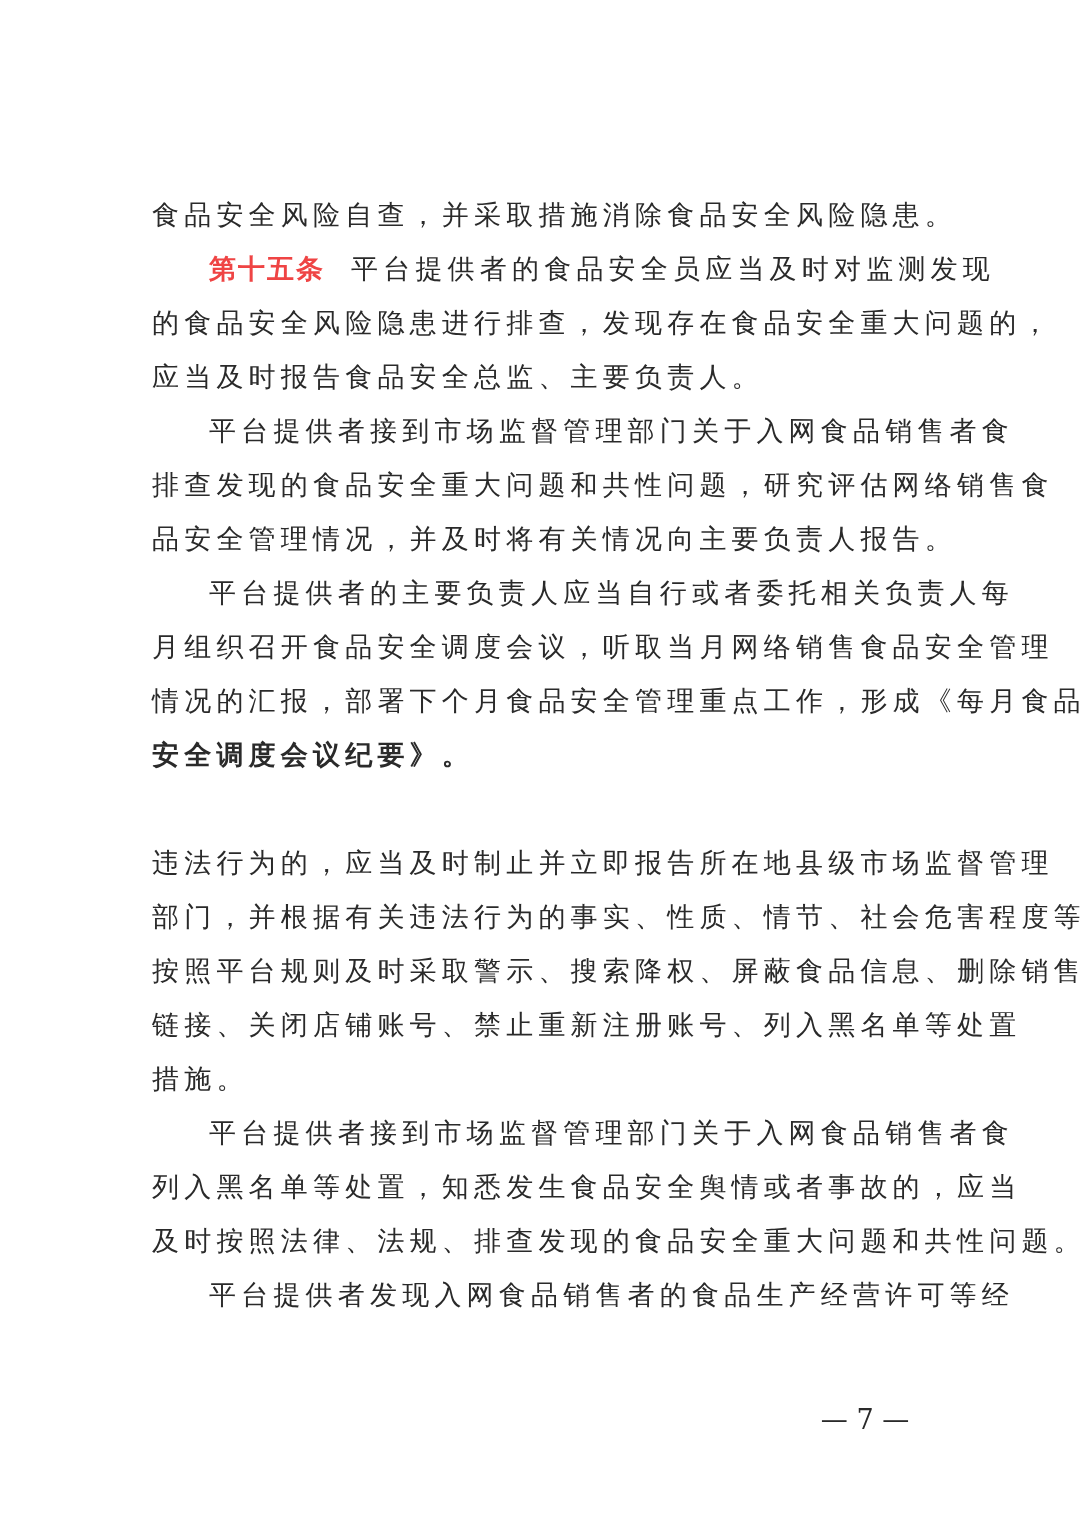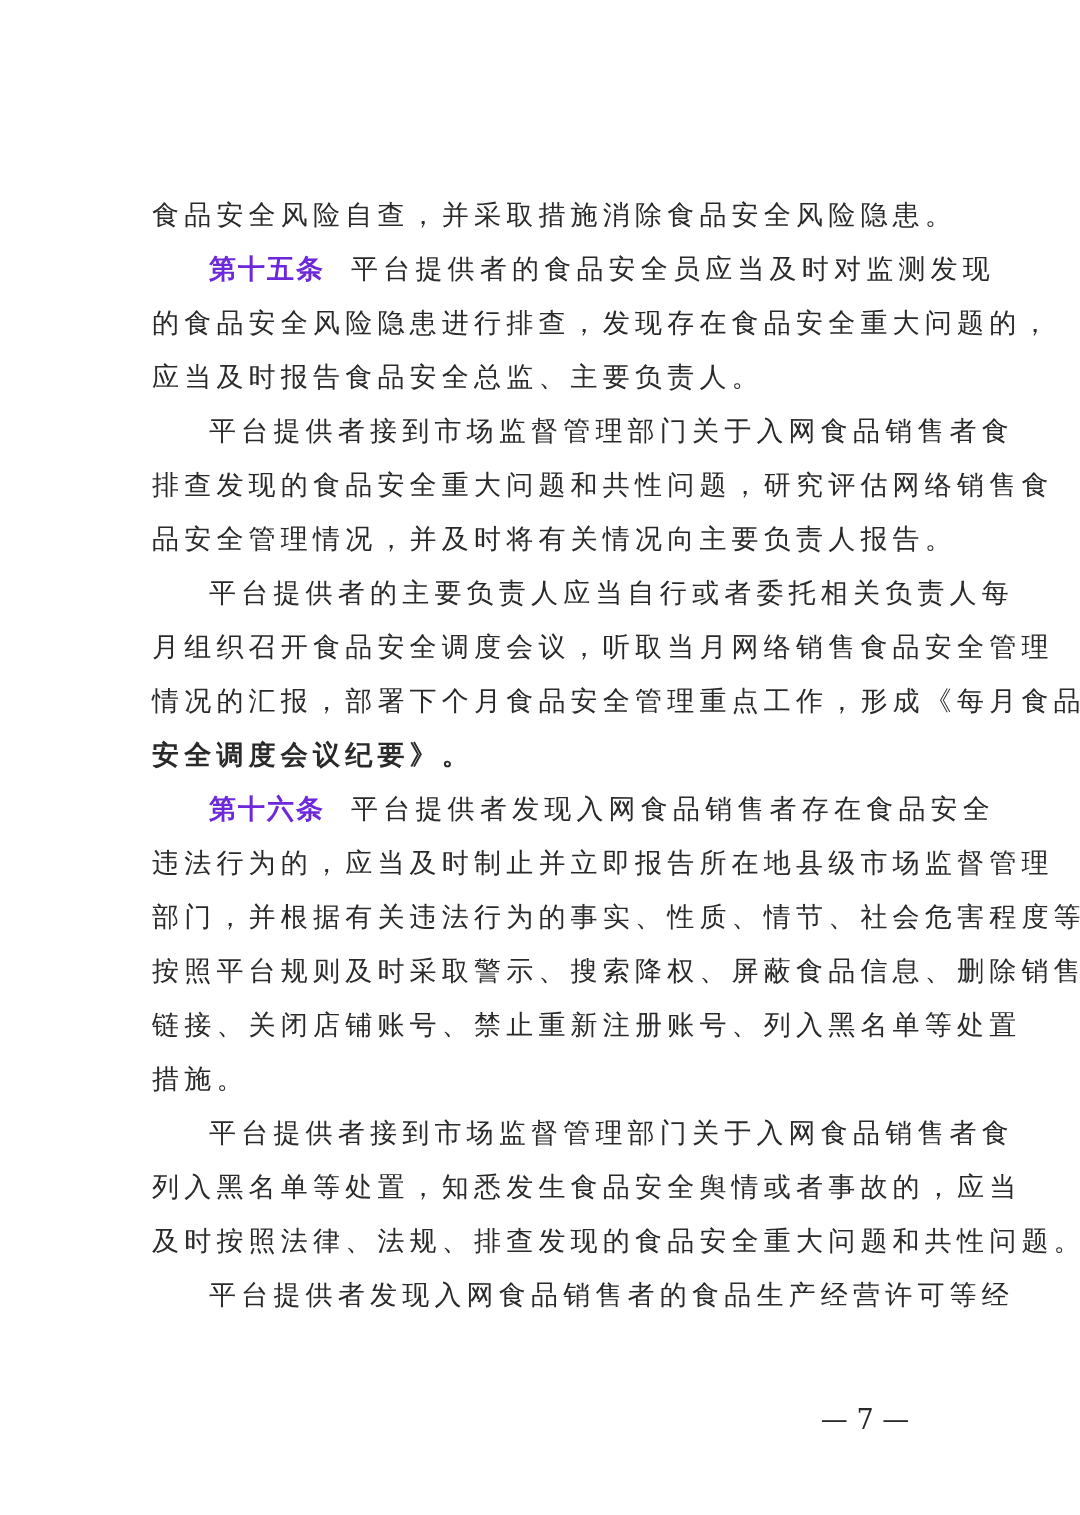--- a/index.html
+++ b/index.html
@@ -38,21 +38,21 @@
     .line.last {
       text-align-last: left;
     }
     .line.indent {
       left: 209px;
       width: 719px;
     }
     .article-num {
       font-family: "DejaVu Sans", "Liberation Sans", sans-serif;
       font-weight: bold;
-      color: #6d28d9;
+      color: #ef4444;
       letter-spacing: 2px;
       margin-right: 26px;
     }
     .page-number {
       position: absolute;
       left: 810px;
       top: 1402px;
       width: 110px;
       height: 36px;
       font-size: 27px;
@@ -75,21 +75,20 @@
 
   <div class="line indent" style="top:411px;">平台提供者接到市场监督管理部门关于入网食品销售者食</div>
   <div class="line" style="top:465px;">排查发现的食品安全重大问题和共性问题，研究评估网络销售食</div>
   <div class="line last" style="top:519px;">品安全管理情况，并及时将有关情况向主要负责人报告。</div>
 
   <div class="line indent" style="top:573px;">平台提供者的主要负责人应当自行或者委托相关负责人每</div>
   <div class="line" style="top:627px;">月组织召开食品安全调度会议，听取当月网络销售食品安全管理</div>
   <div class="line" style="top:681px;font-family:Liberation Serif, serif;">情况的汇报，部署下个月食品安全管理重点工作，形成《每月食品</div>
   <div class="line last" style="top:735px;font-weight:bold;">安全调度会议纪要》。</div>
 
-  <div class="line indent" style="top:789px;"><span class="article-num">第十六条</span><span>平台提供者发现入网食品销售者存在食品安全</span></div>
   <div class="line" style="top:843px;">违法行为的，应当及时制止并立即报告所在地县级市场监督管理</div>
   <div class="line" style="top:897px;">部门，并根据有关违法行为的事实、性质、情节、社会危害程度等，</div>
   <div class="line" style="top:951px;">按照平台规则及时采取警示、搜索降权、屏蔽食品信息、删除销售</div>
   <div class="line" style="top:1005px;">链接、关闭店铺账号、禁止重新注册账号、列入黑名单等处置</div>
   <div class="line last" style="top:1059px;">措施。</div>
 
   <div class="line indent" style="top:1113px;">平台提供者接到市场监督管理部门关于入网食品销售者食</div>
   <div class="line" style="top:1167px;">列入黑名单等处置，知悉发生食品安全舆情或者事故的，应当</div>
   <div class="line last" style="top:1221px;">及时按照法律、法规、排查发现的食品安全重大问题和共性问题。</div>
 

